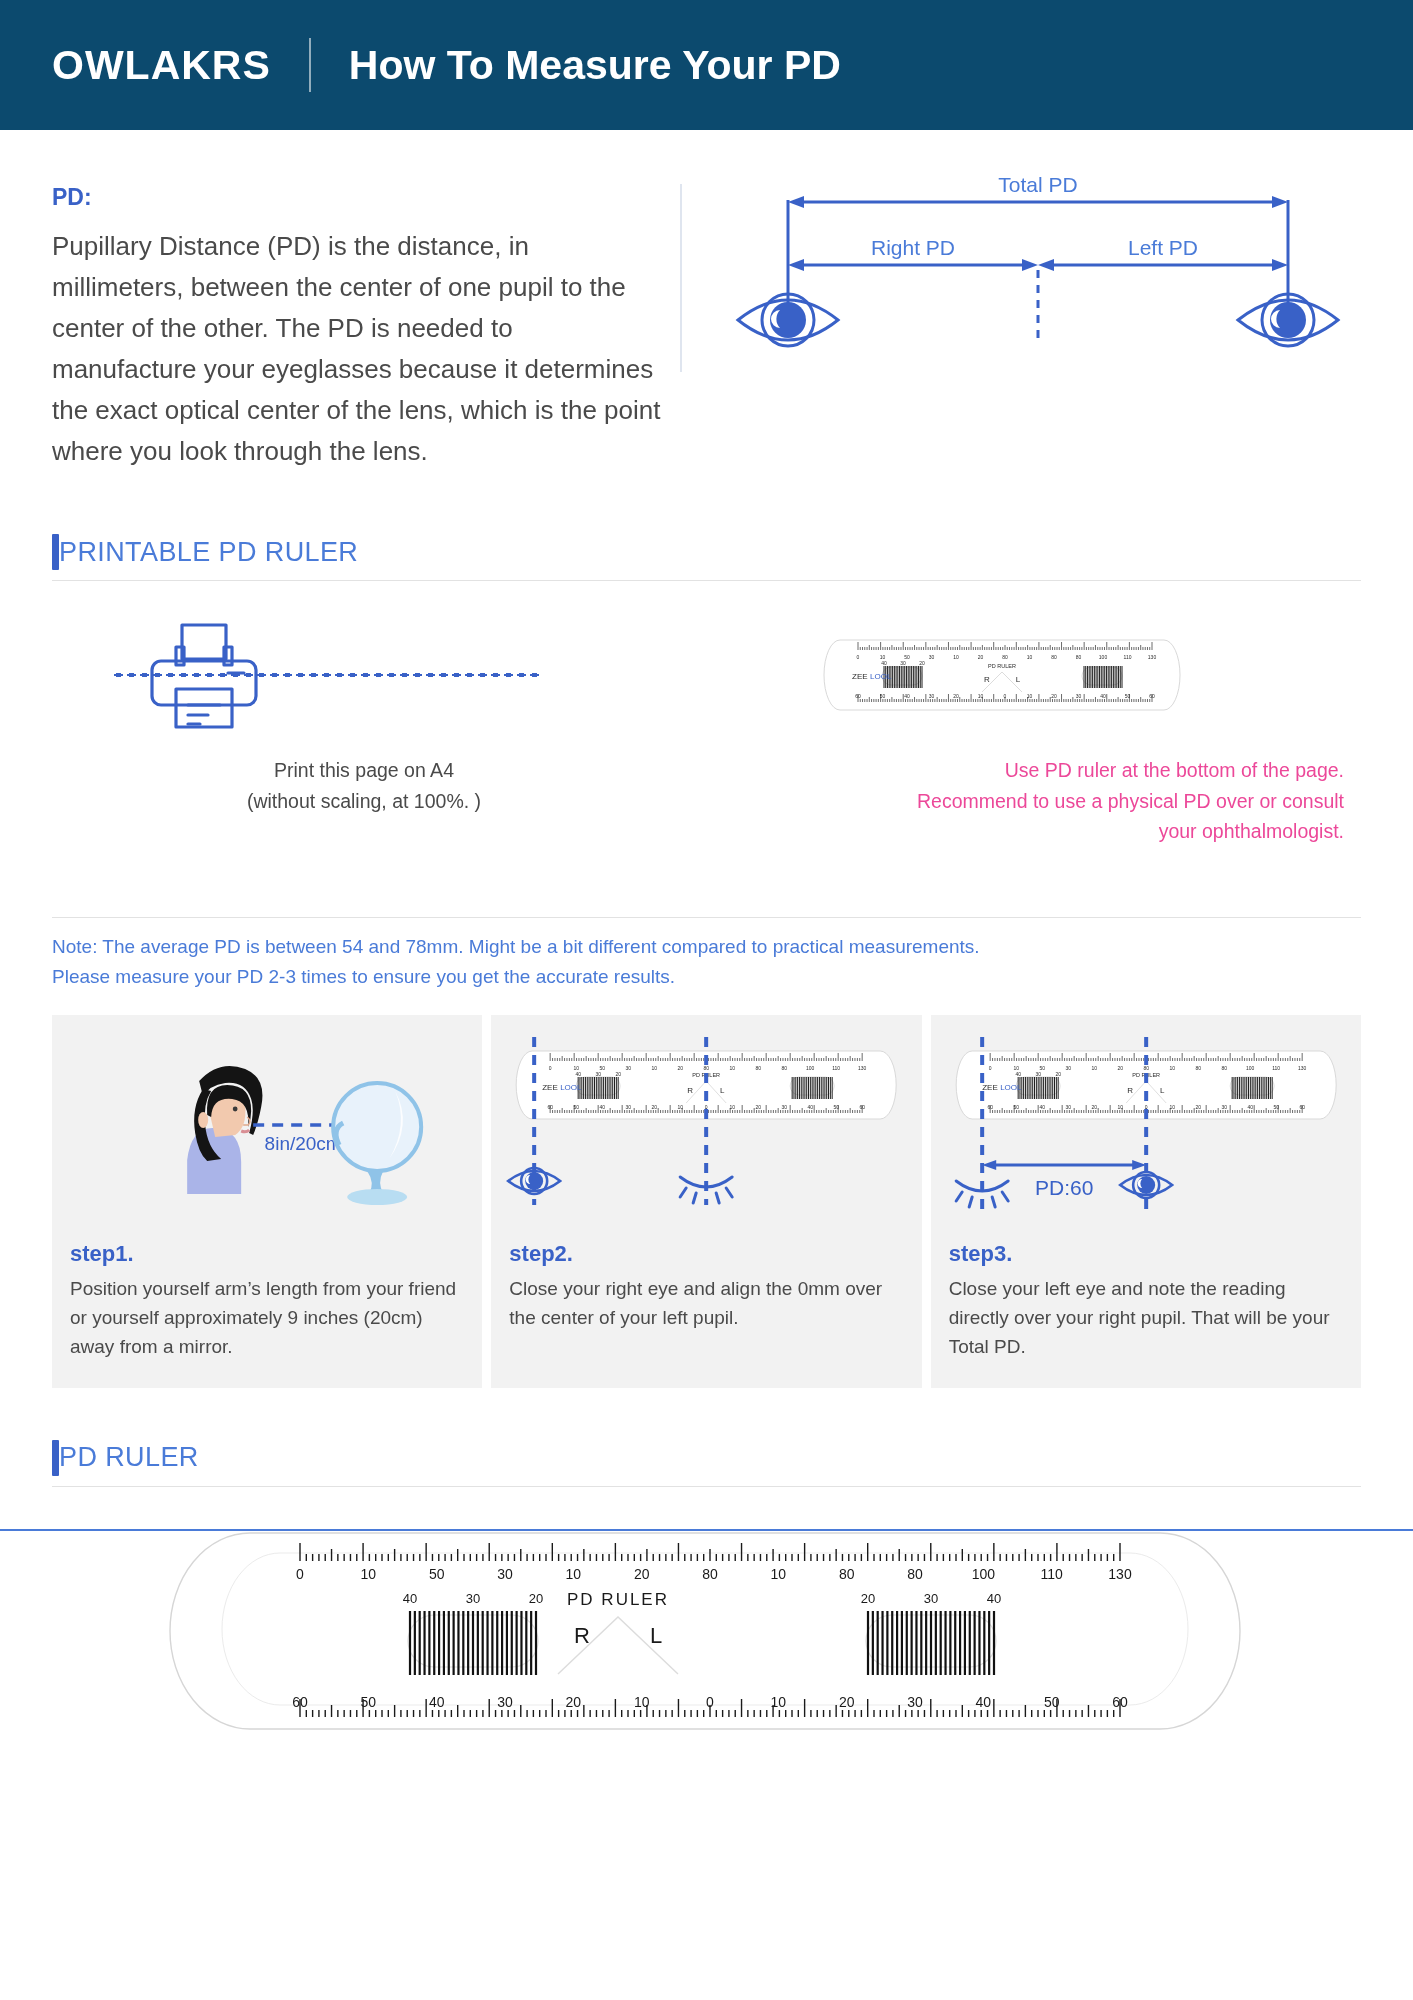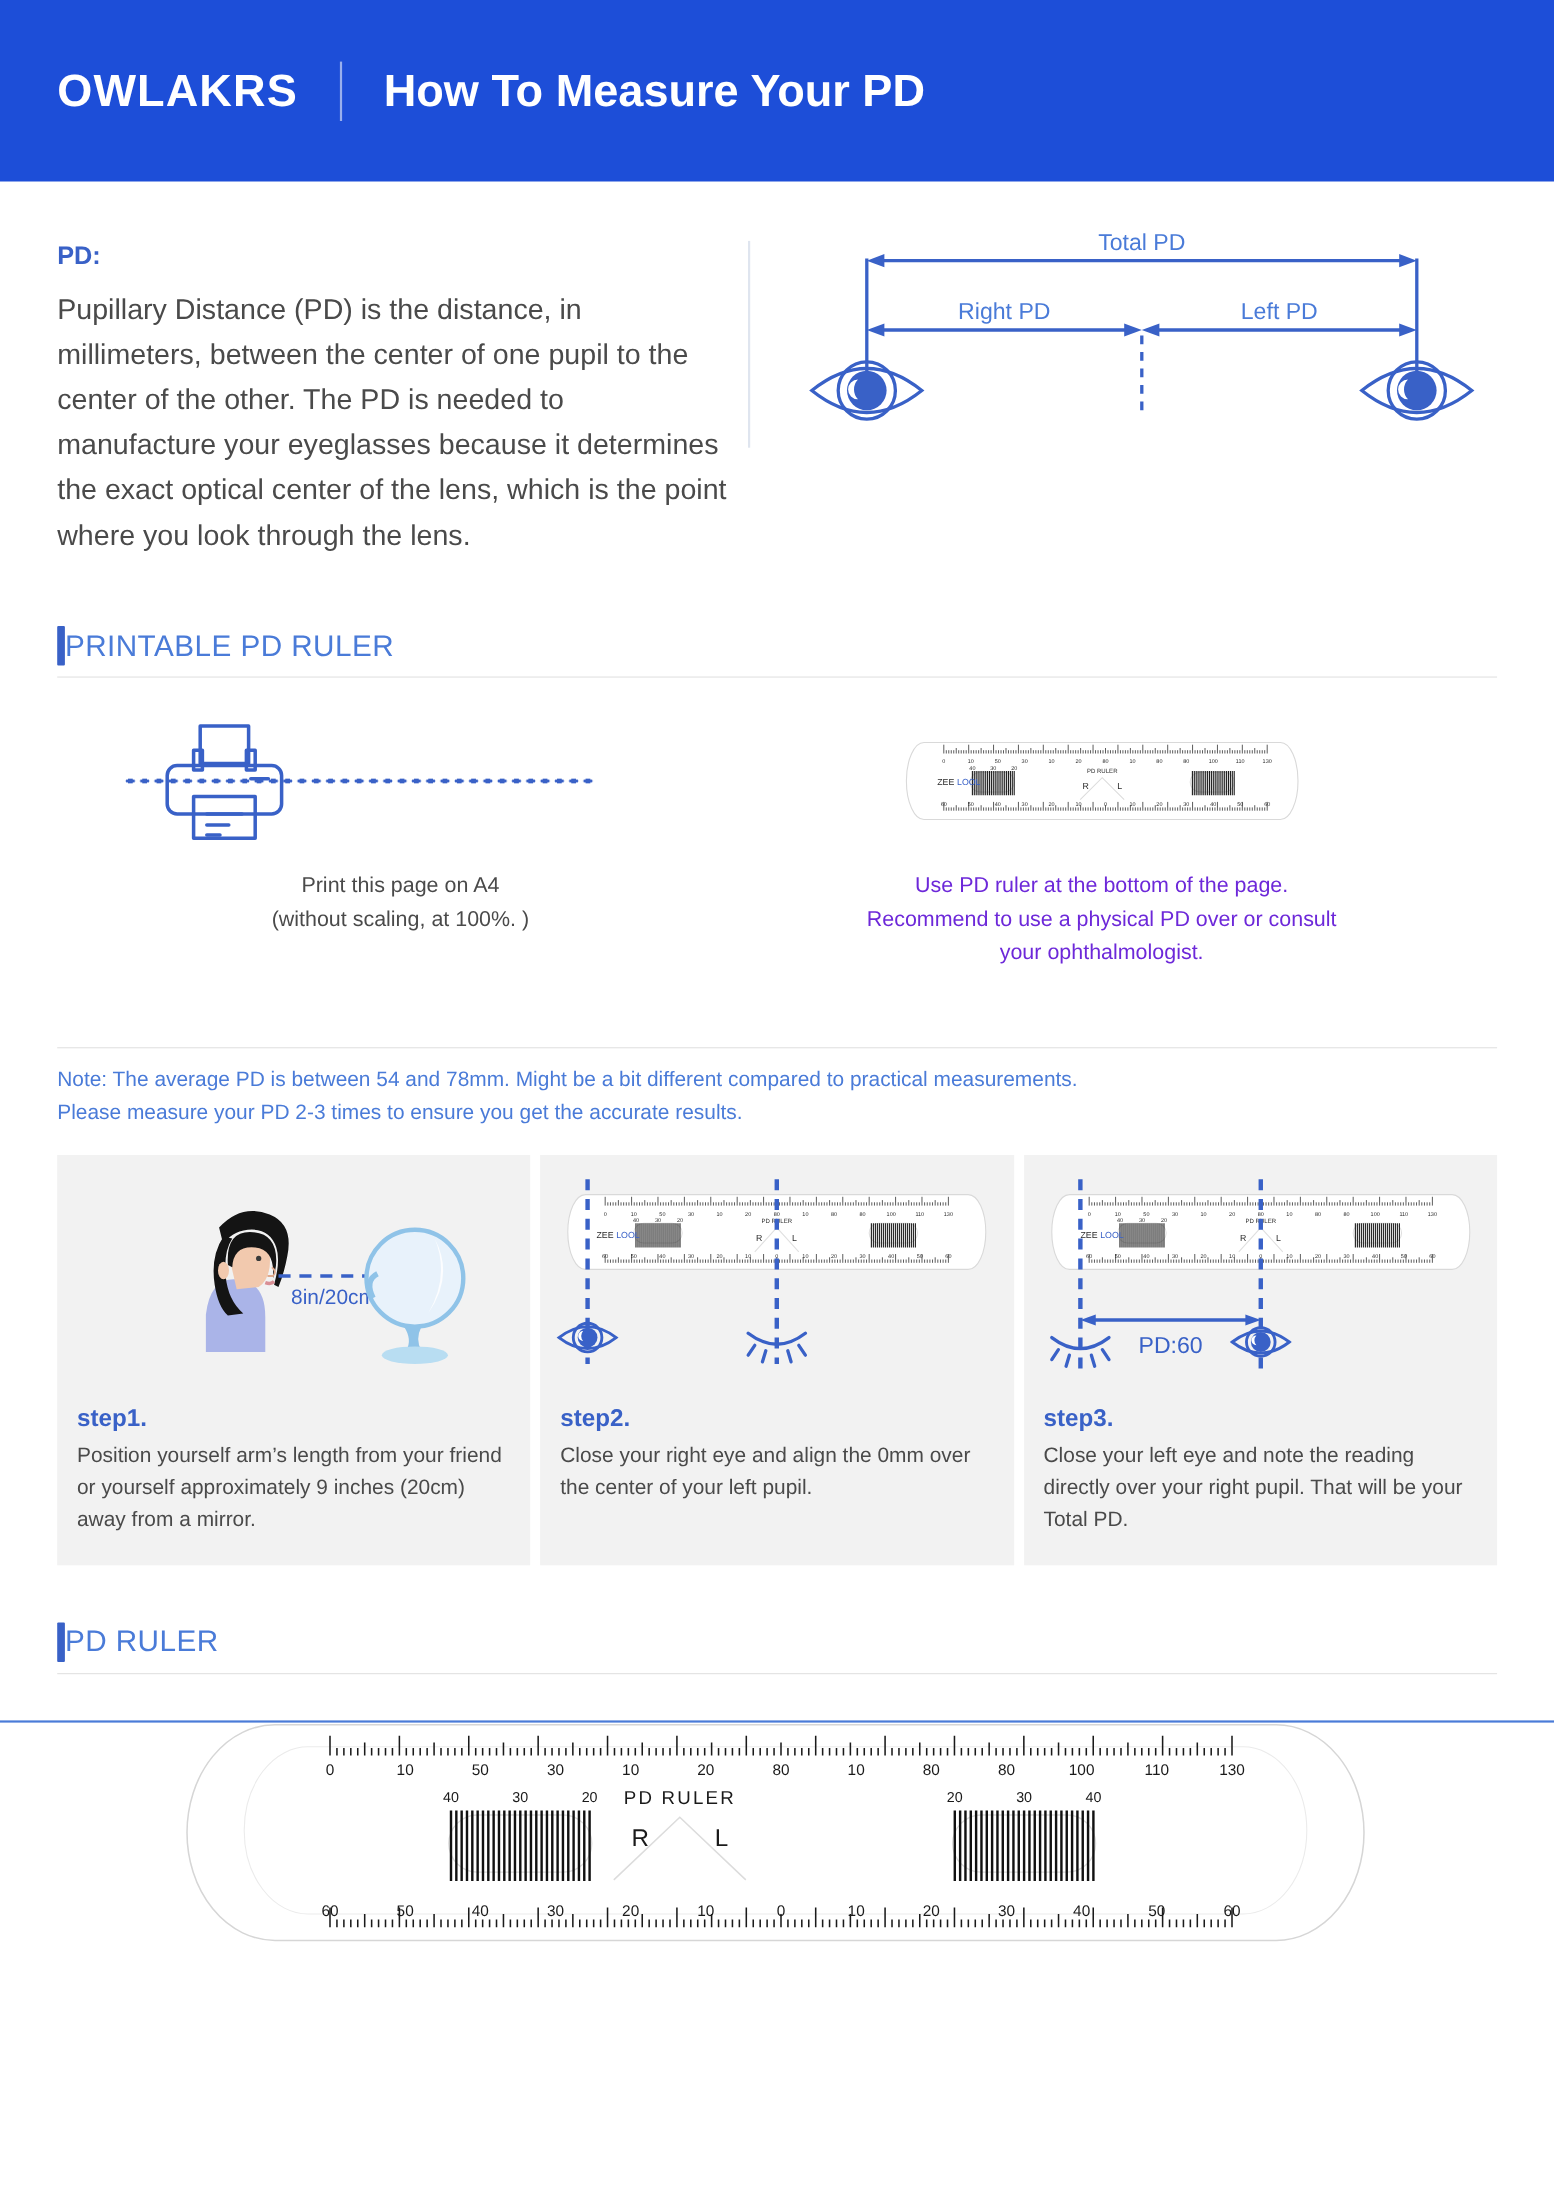--- a/index.html
+++ b/index.html
@@ -7,22 +7,22 @@
   body {
     width:1413px; height:2000px;
     background:#ffffff;
     font-family:"Liberation Sans", sans-serif;
     color:#3b3b3b;
     position:relative;
     overflow:hidden;
   }
   
   .header {
-    height:165px;
-    background:#1d4ed8;
+    height:130px;
+    background:#0c4a6e;
     display:flex;
     align-items:center;
     padding-left:52px;
     gap:0;
   }
   .brand {
     color:#ffffff;
     font-size:41px;
     font-weight:bold;
     letter-spacing:1px;
@@ -121,24 +121,24 @@
   }
   .cap-left {
     width:590px;
     text-align:center;
     font-size:19.5px;
     line-height:1.56;
     color:#4a4a4a;
   }
   .cap-right {
     flex:1;
-    text-align:center;
+    text-align:right;
     font-size:19.5px;
     line-height:1.56;
-    color:#6d28d9;
+    color:#ec4899;
   }
 
   
   .note {
     color:#4a7bd8;
     font-size:19px;
     line-height:1.62;
     margin-top:14px;
     padding:0 52px;
   }

